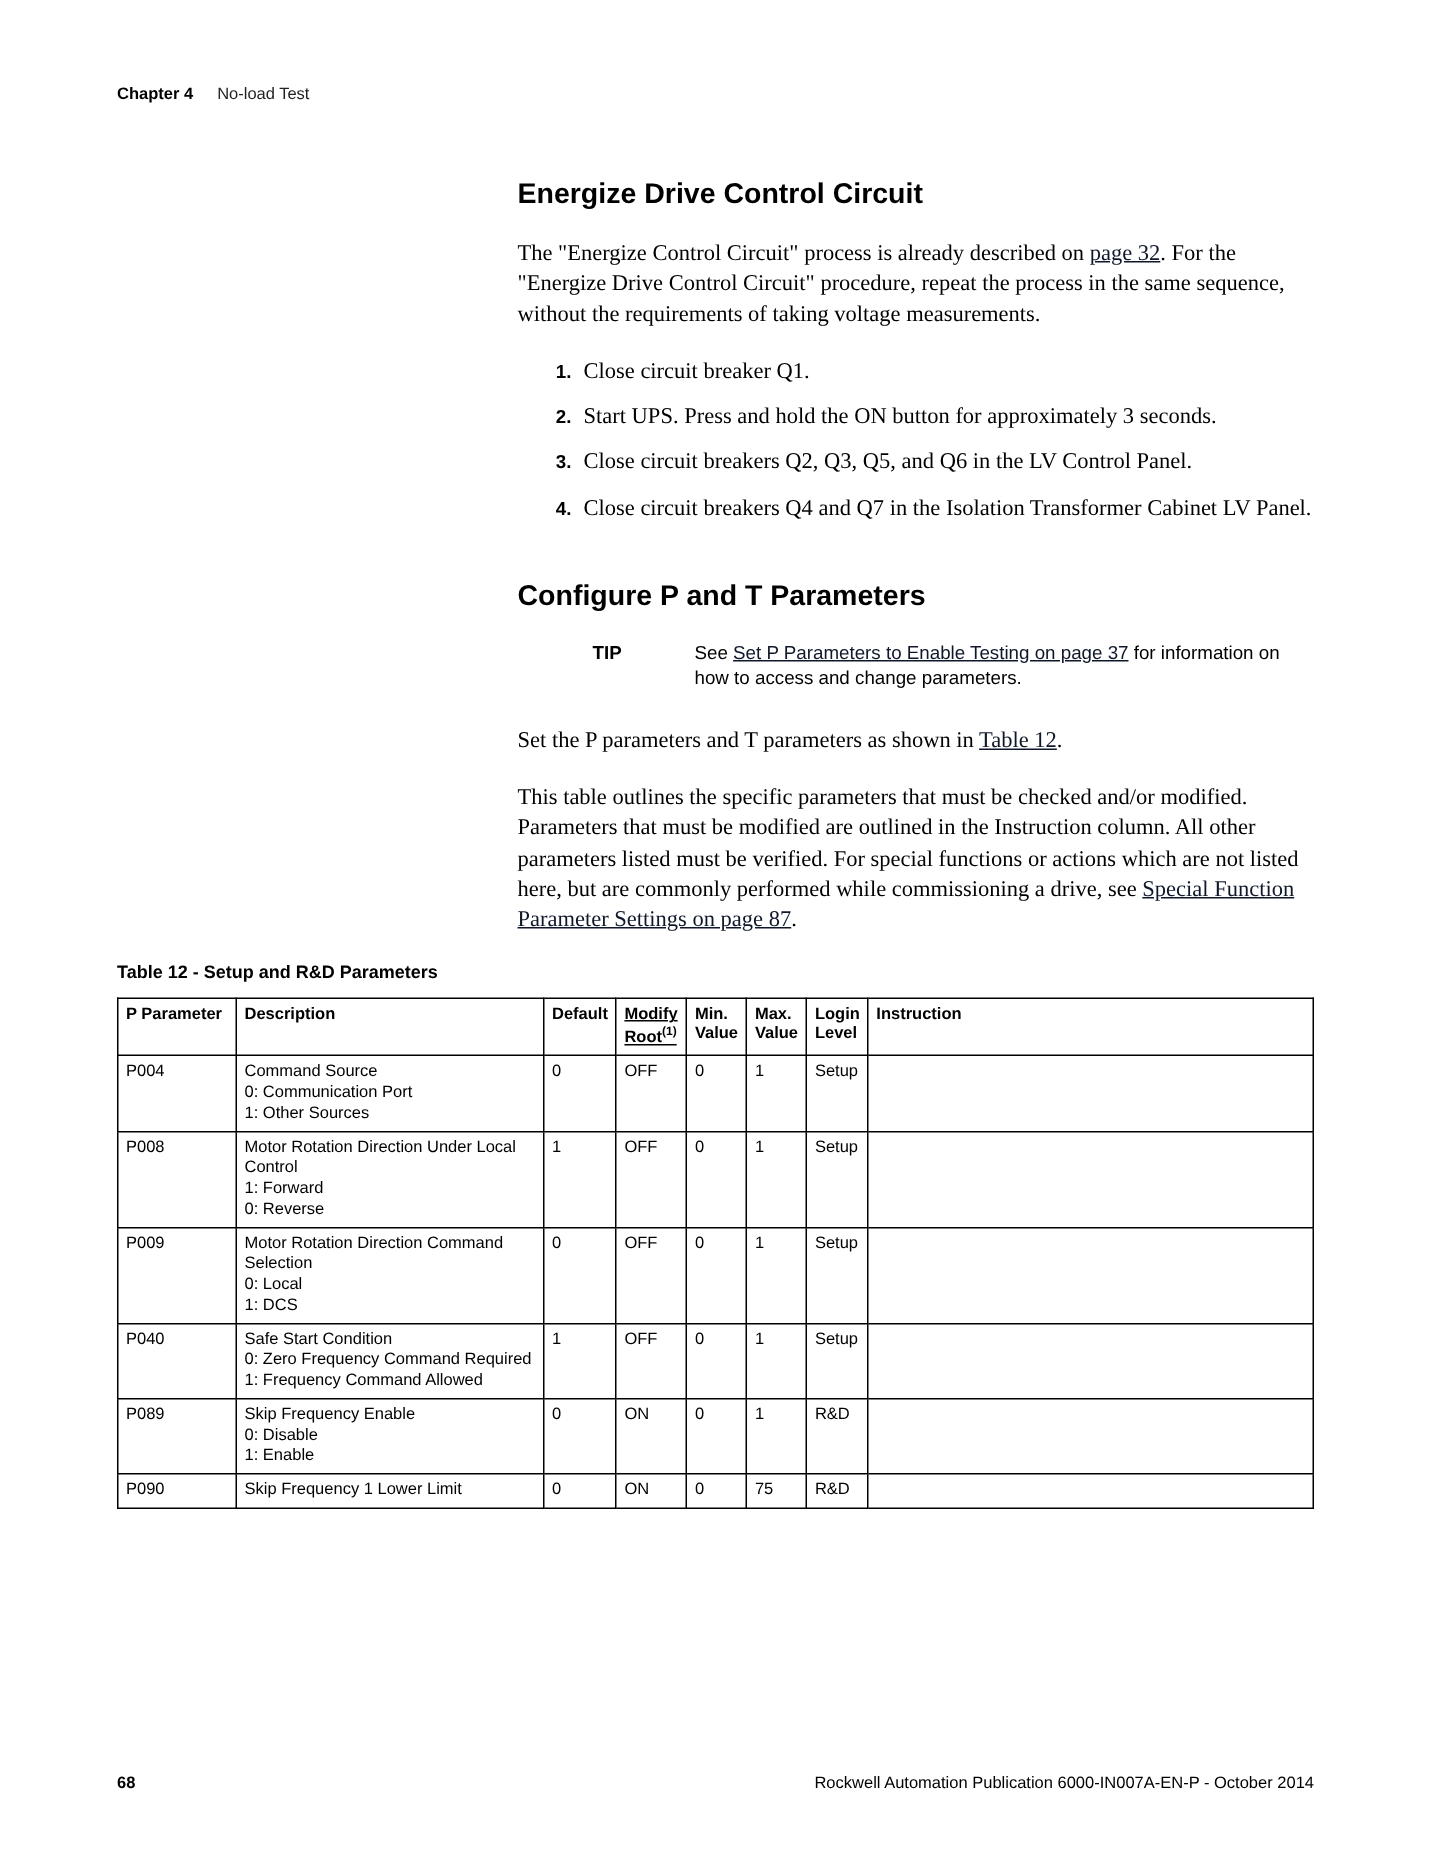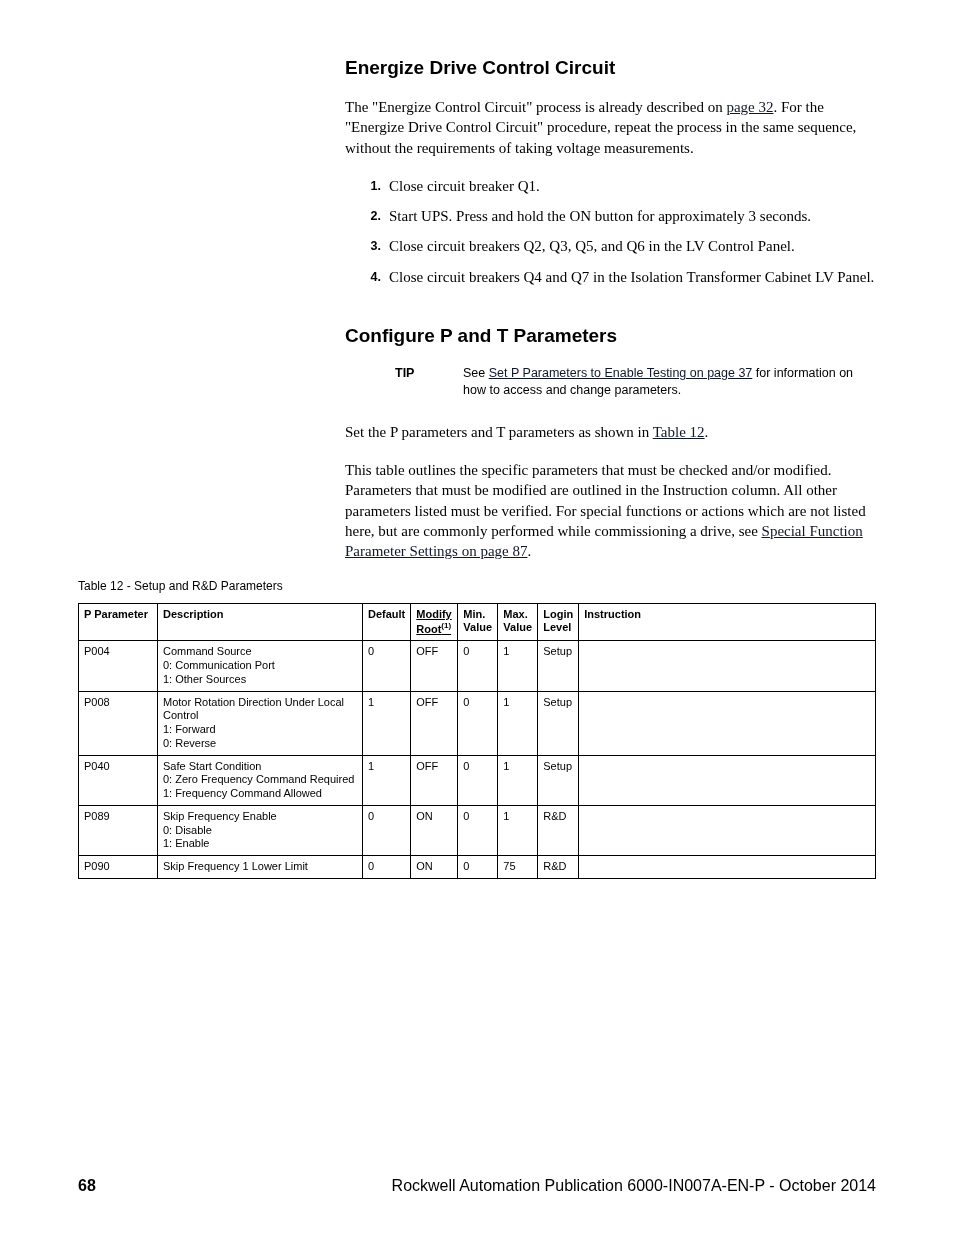--- a/index.html
+++ b/index.html
@@ -81,21 +81,21 @@
     .tip-block .tip-label {
       font-weight: bold;
       min-width: 28px;
     }
     .tip-block .tip-text {
       flex: 1;
     }
     
     .table-caption {
       font-family: Arial, Helvetica, sans-serif;
-      font-weight: normal;
+      font-weight: bold;
       font-size: 12px;
       margin-bottom: 10px;
     }
     
     table {
       width: 100%;
       border-collapse: collapse;
       font-family: Arial, Helvetica, sans-serif;
       font-size: 11px;
     }
@@ -127,28 +127,32 @@
     sup { font-size: 8px; }
     
     .footer {
       position: absolute;
       bottom: 40px;
       left: 78px;
       right: 78px;
       display: flex;
       justify-content: space-between;
       font-family: Arial, Helvetica, sans-serif;
-      font-size: 16px;
+      font-size: 11px;
     }
     .footer .page-num { font-weight: bold; }
   </style>
 </head>
 <body>
 
 <div class="page">
+  <div class="header">
+    <span class="chapter">Chapter 4</span>
+    <span class="title">No-load Test</span>
+  </div>
 
   <div class="main-content">
     <h2>Energize Drive Control Circuit</h2>
 
     <p class="body-text">
       <span>The "Energize Control Circuit" process is already described on </span><a class="link">page 32</a><span>. For the "Energize Drive Control Circuit" procedure, repeat the process in the same sequence, without the requirements of taking voltage measurements.</span>
     </p>
 
     <ol>
       <li>
@@ -217,20 +221,30 @@
           <td>P008</td>
           <td>Motor Rotation Direction Under Local Control<br>1: Forward<br>0: Reverse</td>
           <td>1</td>
           <td>OFF</td>
           <td>0</td>
           <td>1</td>
           <td>Setup</td>
           <td></td>
         </tr>
         <tr>
+          <td>P009</td>
+          <td>Motor Rotation Direction Command Selection<br>0: Local<br>1: DCS</td>
+          <td>0</td>
+          <td>OFF</td>
+          <td>0</td>
+          <td>1</td>
+          <td>Setup</td>
+          <td></td>
+        </tr>
+        <tr>
           <td>P040</td>
           <td>Safe Start Condition<br>0: Zero Frequency Command Required<br>1: Frequency Command Allowed</td>
           <td>1</td>
           <td>OFF</td>
           <td>0</td>
           <td>1</td>
           <td>Setup</td>
           <td></td>
         </tr>
         <tr>

